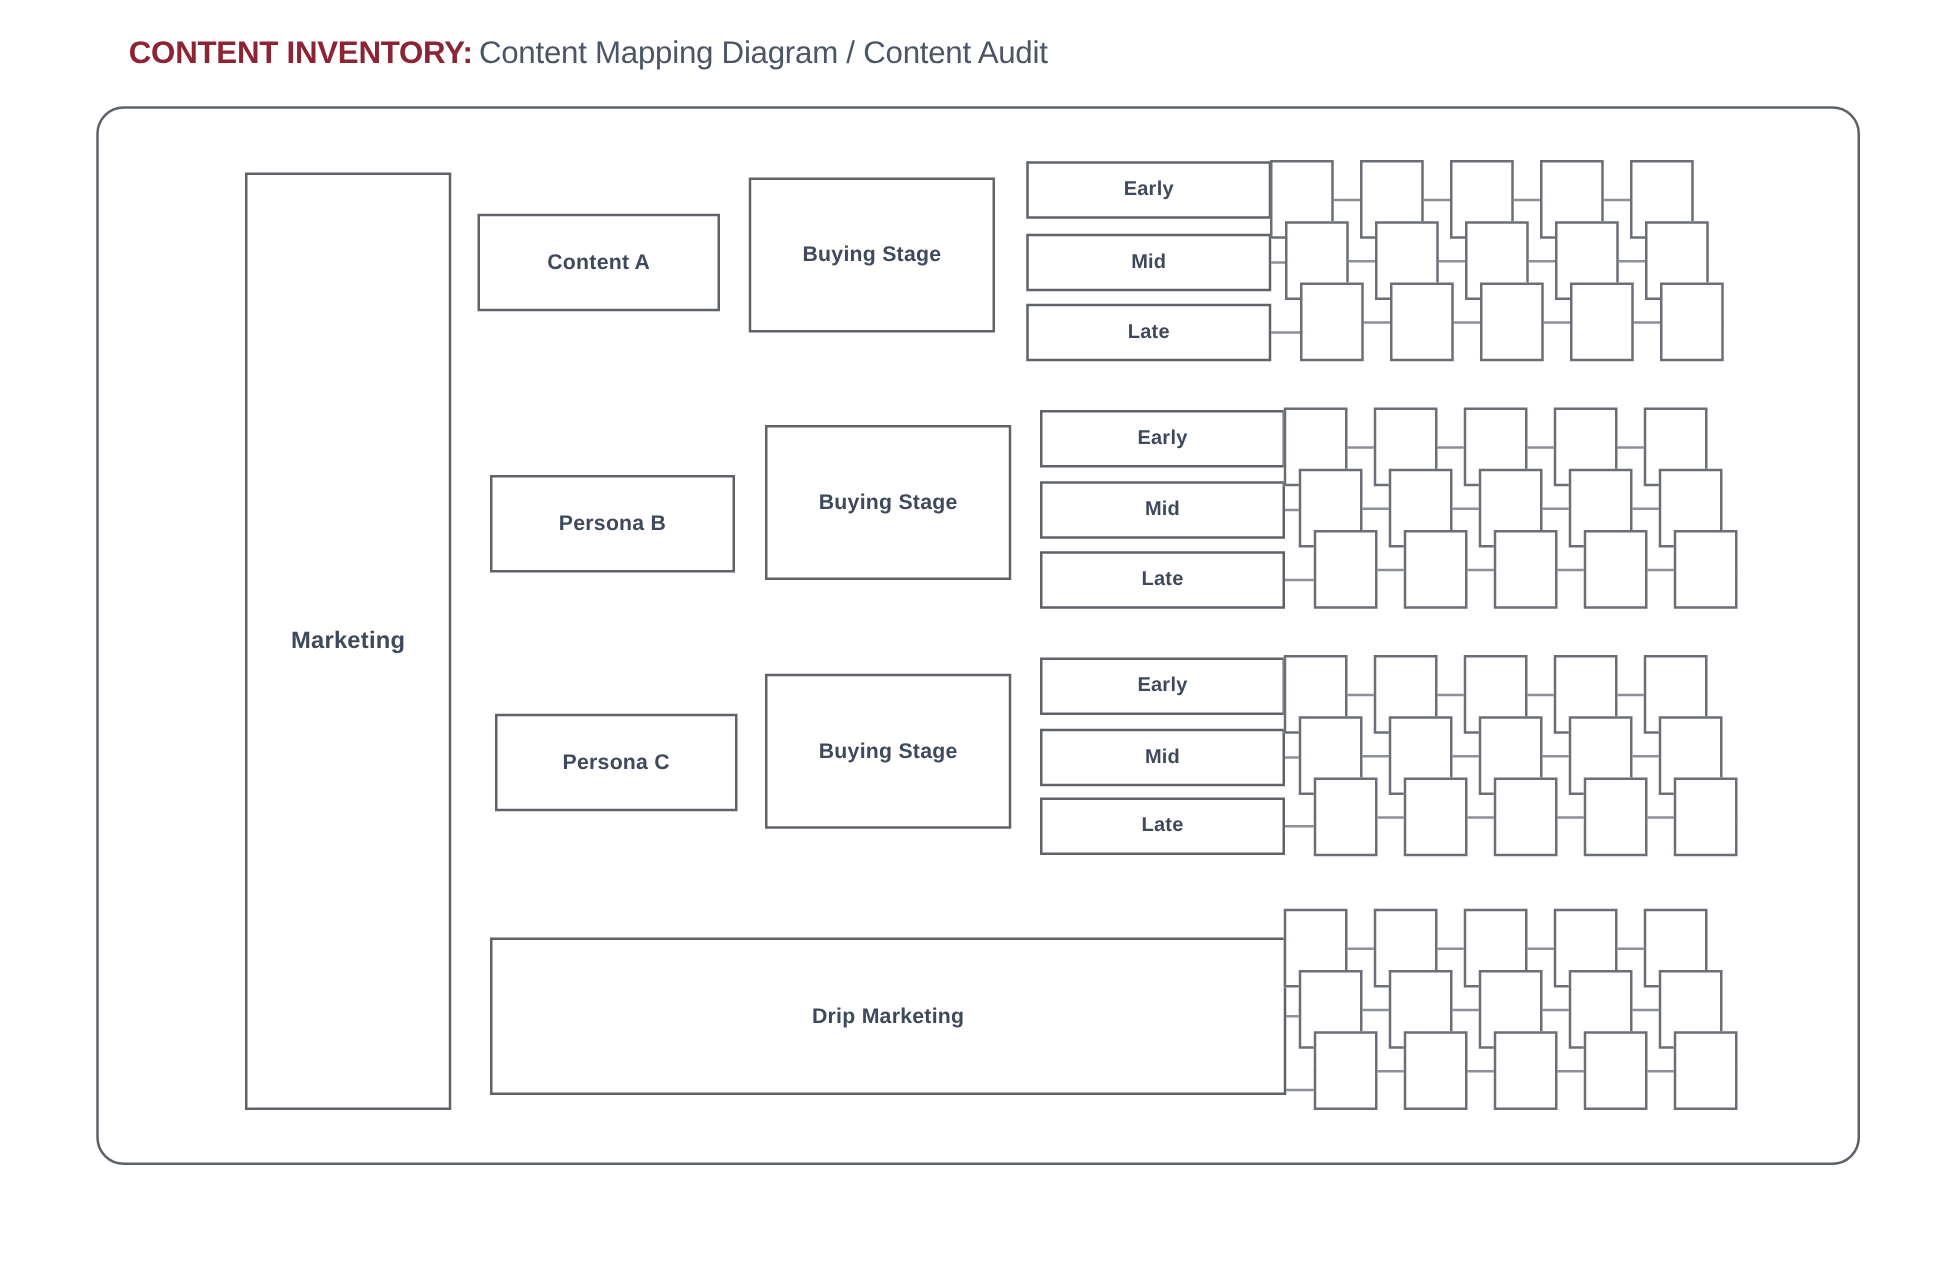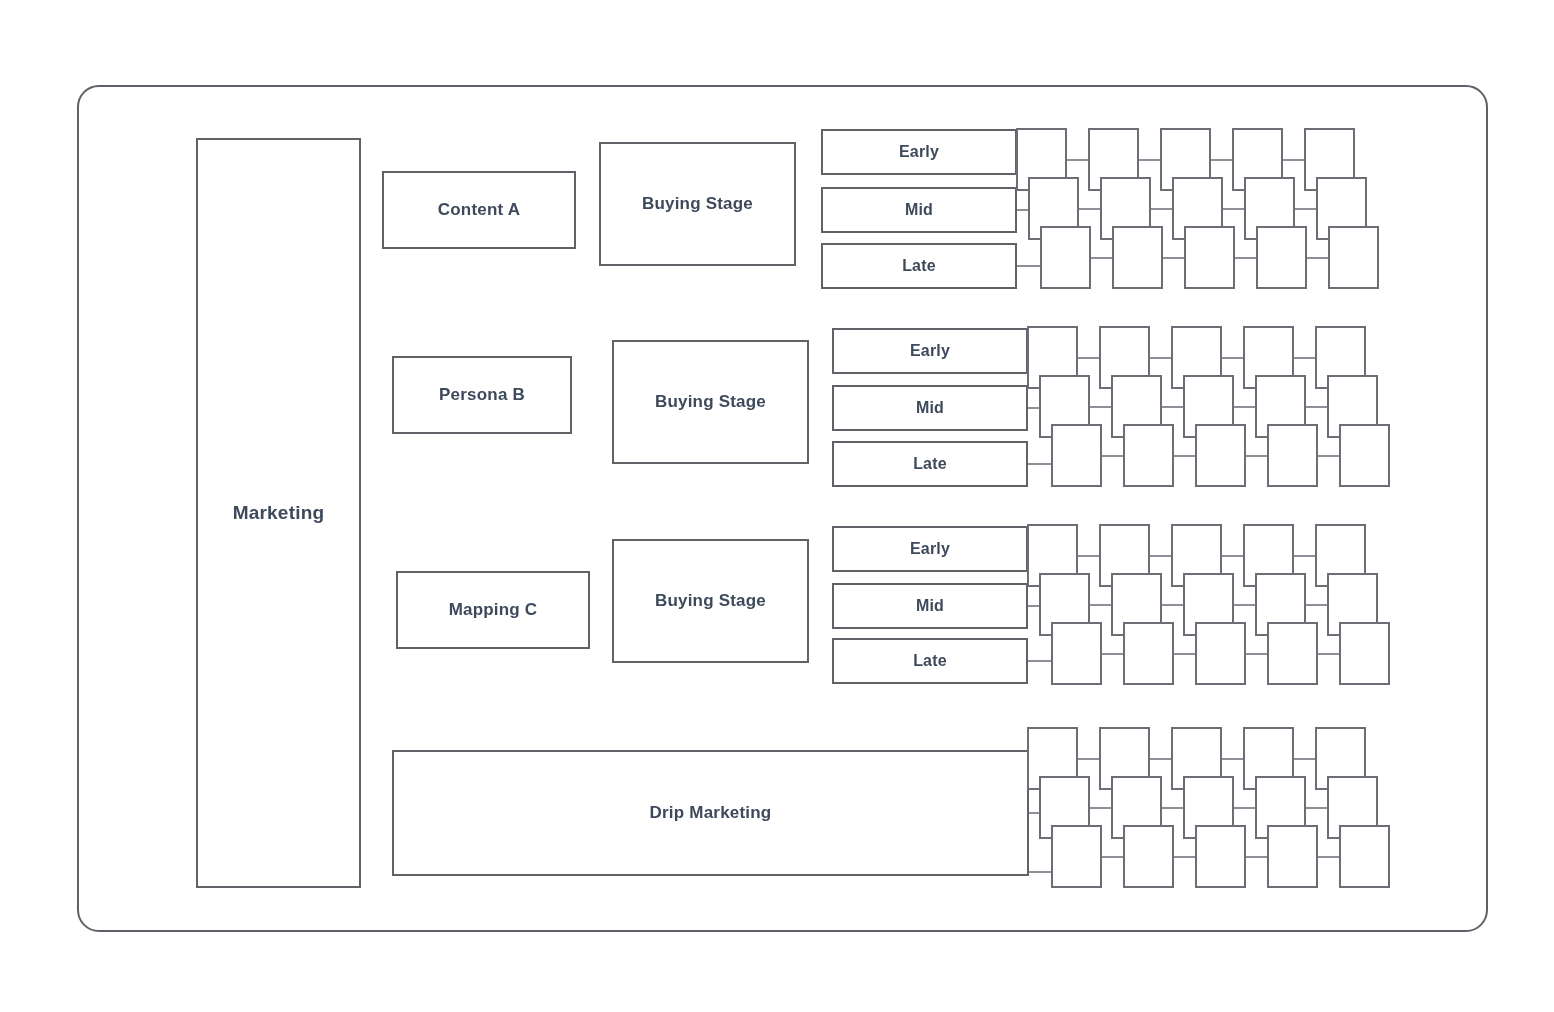--- a/index.html
+++ b/index.html
@@ -86,20 +86,23 @@
   
   .layer-lines { z-index: 1; }
   .layer-box   { z-index: 3; margin-left: 44px; }
   .layer-small { z-index: 4; }
 </style>
 </head>
 <body>
 
 <div id="page">
 
+  <div id="title">
+    <span class="t-strong">CONTENT INVENTORY:</span><span class="t-rest">Content Mapping Diagram / Content Audit</span>
+  </div>
 
   <div id="frame"></div>
 
   <div id="canvas">
       <div class="nbox lbl-lg layer-box" style="left: 152px; top: 138px; width: 165px; height: 750px;">
         <span>Marketing</span>
       </div>
       <div class="hline layer-lines" style="left: 317px; top: 209px; width: 21px;"></div>
       <div class="nbox lbl-md layer-box" style="left: 338px; top: 171px; width: 194px; height: 78px;">
         <span>Content A</span>
@@ -133,21 +136,21 @@
       <div class="sbox layer-small" style="left: 1172px; top: 177px; width: 51px; height: 63px; z-index: 22;"></div>
       <div class="sbox layer-small" style="left: 1244px; top: 177px; width: 51px; height: 63px; z-index: 23;"></div>
       <div class="sbox layer-small" style="left: 1316px; top: 177px; width: 51px; height: 63px; z-index: 24;"></div>
       <div class="hline layer-lines" style="left: 1040px; top: 256.5px; width: 339px;"></div>
       <div class="sbox layer-small" style="left: 1040px; top: 226px; width: 51px; height: 63px; z-index: 30;"></div>
       <div class="sbox layer-small" style="left: 1112px; top: 226px; width: 51px; height: 63px; z-index: 31;"></div>
       <div class="sbox layer-small" style="left: 1184px; top: 226px; width: 51px; height: 63px; z-index: 32;"></div>
       <div class="sbox layer-small" style="left: 1256px; top: 226px; width: 51px; height: 63px; z-index: 33;"></div>
       <div class="sbox layer-small" style="left: 1328px; top: 226px; width: 51px; height: 63px; z-index: 34;"></div>
       <div class="hline layer-lines" style="left: 317px; top: 408px; width: 31px;"></div>
-      <div class="nbox lbl-md layer-box" style="left: 348px; top: 356px; width: 180px; height: 78px;">
+      <div class="nbox lbl-md layer-box" style="left: 348px; top: 380px; width: 196px; height: 78px;">
         <span>Persona B</span>
       </div>
       <div class="hline layer-lines" style="left: 542px; top: 408px; width: 26px;"></div>
       <div class="nbox lbl-md layer-box" style="left: 568px; top: 340px; width: 197px; height: 124px;">
         <span>Buying Stage</span>
       </div>
       <div class="hline layer-lines" style="left: 765px; top: 408px; width: 23px;"></div>
       <div class="nbox lbl-stage layer-box" style="left: 788px; top: 328px; width: 196px; height: 46px;">
         <span>Early</span>
       </div>
@@ -173,21 +176,21 @@
       <div class="sbox layer-small" style="left: 1255px; top: 375px; width: 51px; height: 63px; z-index: 23;"></div>
       <div class="sbox layer-small" style="left: 1327px; top: 375px; width: 51px; height: 63px; z-index: 24;"></div>
       <div class="hline layer-lines" style="left: 1051px; top: 454.5px; width: 339px;"></div>
       <div class="sbox layer-small" style="left: 1051px; top: 424px; width: 51px; height: 63px; z-index: 30;"></div>
       <div class="sbox layer-small" style="left: 1123px; top: 424px; width: 51px; height: 63px; z-index: 31;"></div>
       <div class="sbox layer-small" style="left: 1195px; top: 424px; width: 51px; height: 63px; z-index: 32;"></div>
       <div class="sbox layer-small" style="left: 1267px; top: 424px; width: 51px; height: 63px; z-index: 33;"></div>
       <div class="sbox layer-small" style="left: 1339px; top: 424px; width: 51px; height: 63px; z-index: 34;"></div>
       <div class="hline layer-lines" style="left: 317px; top: 609px; width: 35px;"></div>
       <div class="nbox lbl-md layer-box" style="left: 352px; top: 571px; width: 194px; height: 78px;">
-        <span>Mapping C</span>
+        <span>Persona C</span>
       </div>
       <div class="hline layer-lines" style="left: 546px; top: 609px; width: 22px;"></div>
       <div class="nbox lbl-md layer-box" style="left: 568px; top: 539px; width: 197px; height: 124px;">
         <span>Buying Stage</span>
       </div>
       <div class="hline layer-lines" style="left: 765px; top: 609px; width: 23px;"></div>
       <div class="nbox lbl-stage layer-box" style="left: 788px; top: 526px; width: 196px; height: 46px;">
         <span>Early</span>
       </div>
       <div class="hline layer-lines" style="left: 984px; top: 548px; width: 49px;"></div>

